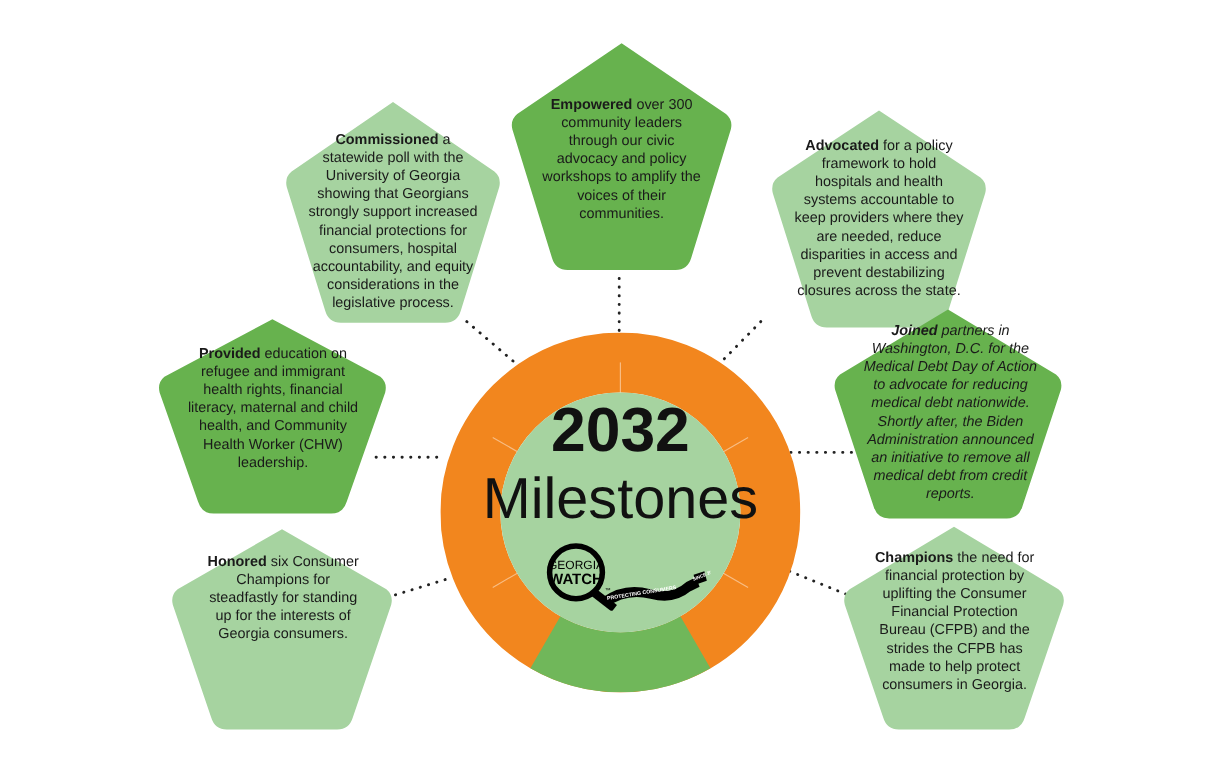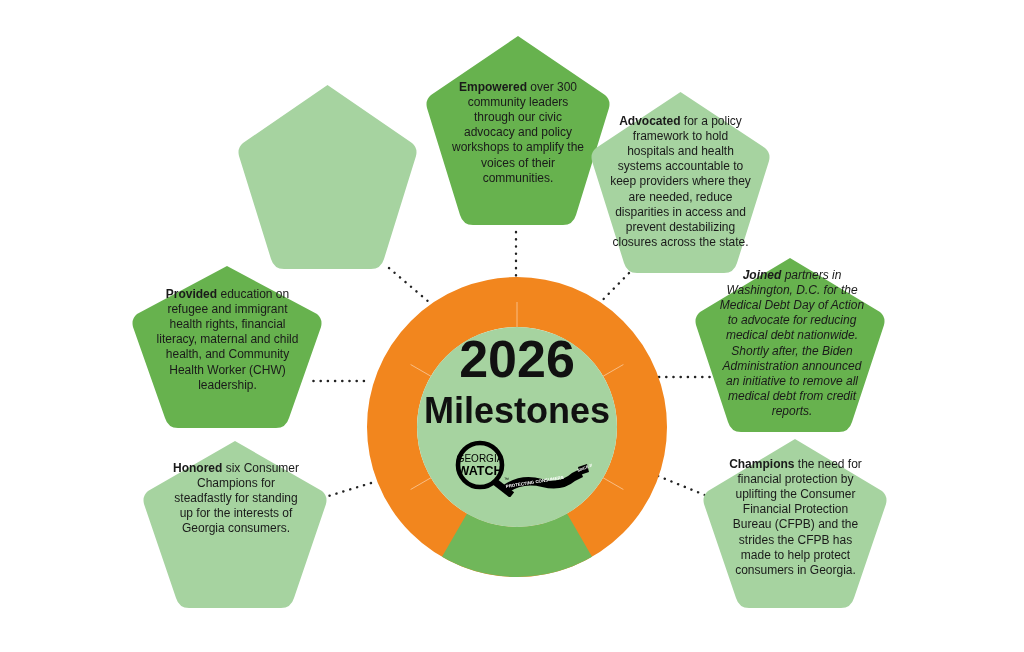--- a/index.html
+++ b/index.html
@@ -51,22 +51,22 @@
     box-sizing: border-box;
   }
   .hub-year {
     font-size: 52px;
     font-weight: bold;
     color: #111111;
     letter-spacing: 0px;
     line-height: 1;
   }
   .hub-label {
-    font-size: 36px;
-    font-weight: bold;
+    font-size: 48px;
+    font-weight: normal;
     color: #111111;
     line-height: 1;
     margin-top: 8px;
   }
   #hub-logo {
     margin-top: 10px;
     width: 150px;
     height: 58px;
     position: relative;
     text-align: center;
@@ -106,32 +106,35 @@
       <line x1="658" y1="476" x2="712" y2="498"></line>
       <line x1="371" y1="483" x2="322" y2="498"></line>
       <line x1="364" y1="381" x2="312" y2="381"></line>
     </g>
   </svg>
 
   <div class="pent" style="left:235px; top:81px; width:185px; height:195px;">
     <svg width="185" height="195" viewBox="0 0 185 195">
       <path d="M92.5 4 L177 62 Q183 67 181 75 L149 178 Q146 188 136 188 L49 188 Q39 188 36 178 L4 75 Q2 67 8 62 Z" fill="#a6d3a0"></path>
     </svg>
+    <div class="pent-text" style="left:20px; top:28px; width:145px;">
+      <b>Commissioned</b><span> a statewide poll with the University of Georgia showing that Georgians strongly support increased financial protections for consumers, hospital accountability, and equity considerations in the legislative process.</span>
+    </div>
   </div>
 
   <div class="pent" style="left:423px; top:32px; width:190px; height:200px;">
     <svg width="190" height="200" viewBox="0 0 190 200">
       <path d="M95 4 L182 63 Q188 68 186 76 L153 183 Q150 193 140 193 L50 193 Q40 193 37 183 L4 76 Q2 68 8 63 Z" fill="#67b24e"></path>
     </svg>
     <div class="pent-text" style="left:26px; top:48px; width:138px;">
       <b>Empowered</b><span> over 300 community leaders through our civic advocacy and policy workshops to amplify the voices of their communities.</span>
     </div>
   </div>
 
-  <div class="pent" style="left:588px; top:88px; width:185px; height:192px;">
+  <div class="pent" style="left:640px; top:88px; width:185px; height:192px;">
     <svg width="185" height="192" viewBox="0 0 185 192">
       <path d="M92.5 4 L177 60 Q183 65 181 73 L149 175 Q146 185 136 185 L49 185 Q39 185 36 175 L4 73 Q2 65 8 60 Z" fill="#a6d3a0"></path>
     </svg>
     <div class="pent-text" style="left:20px; top:26px; width:145px;">
       <b>Advocated</b><span> for a policy framework to hold hospitals and health systems accountable to keep providers where they are needed, reduce disparities in access and prevent destabilizing closures across the state.</span>
     </div>
   </div>
 
   <div class="pent" style="left:692px; top:254px; width:196px; height:185px;">
     <svg width="196" height="185" viewBox="0 0 196 185">
@@ -181,21 +184,21 @@
         <line x1="256.4" y1="87.5" x2="213.1" y2="112.5"></line>
         <line x1="256.4" y1="212.5" x2="213.1" y2="187.5"></line>
         <line x1="43.6" y1="87.5" x2="86.9" y2="112.5"></line>
         <line x1="43.6" y1="212.5" x2="86.9" y2="187.5"></line>
       </g>
 
       <circle cx="150" cy="150" r="100" fill="#a6d3a0"></circle>
     </svg>
 
     <div id="hub-text">
-      <div class="hub-year">2026</div>
+      <div class="hub-year">2032</div>
       <div class="hub-label">Milestones</div>
 
       <div id="hub-logo">
         <svg width="150" height="58" viewBox="0 0 150 58">
 
           <circle cx="38" cy="26" r="22" fill="none" stroke="#000000" stroke-width="4.6"></circle>
 
           <text x="38" y="23" text-anchor="middle" font-family="'Liberation Sans', sans-serif" font-size="10" fill="#000000">GEORGIA</text>
           <text x="38" y="36" text-anchor="middle" font-family="'Liberation Sans', sans-serif" font-size="12.5" font-weight="bold" fill="#000000">WATCH</text>
           <text x="62" y="42" font-family="'Liberation Sans', sans-serif" font-size="5" fill="#000000">™</text>

